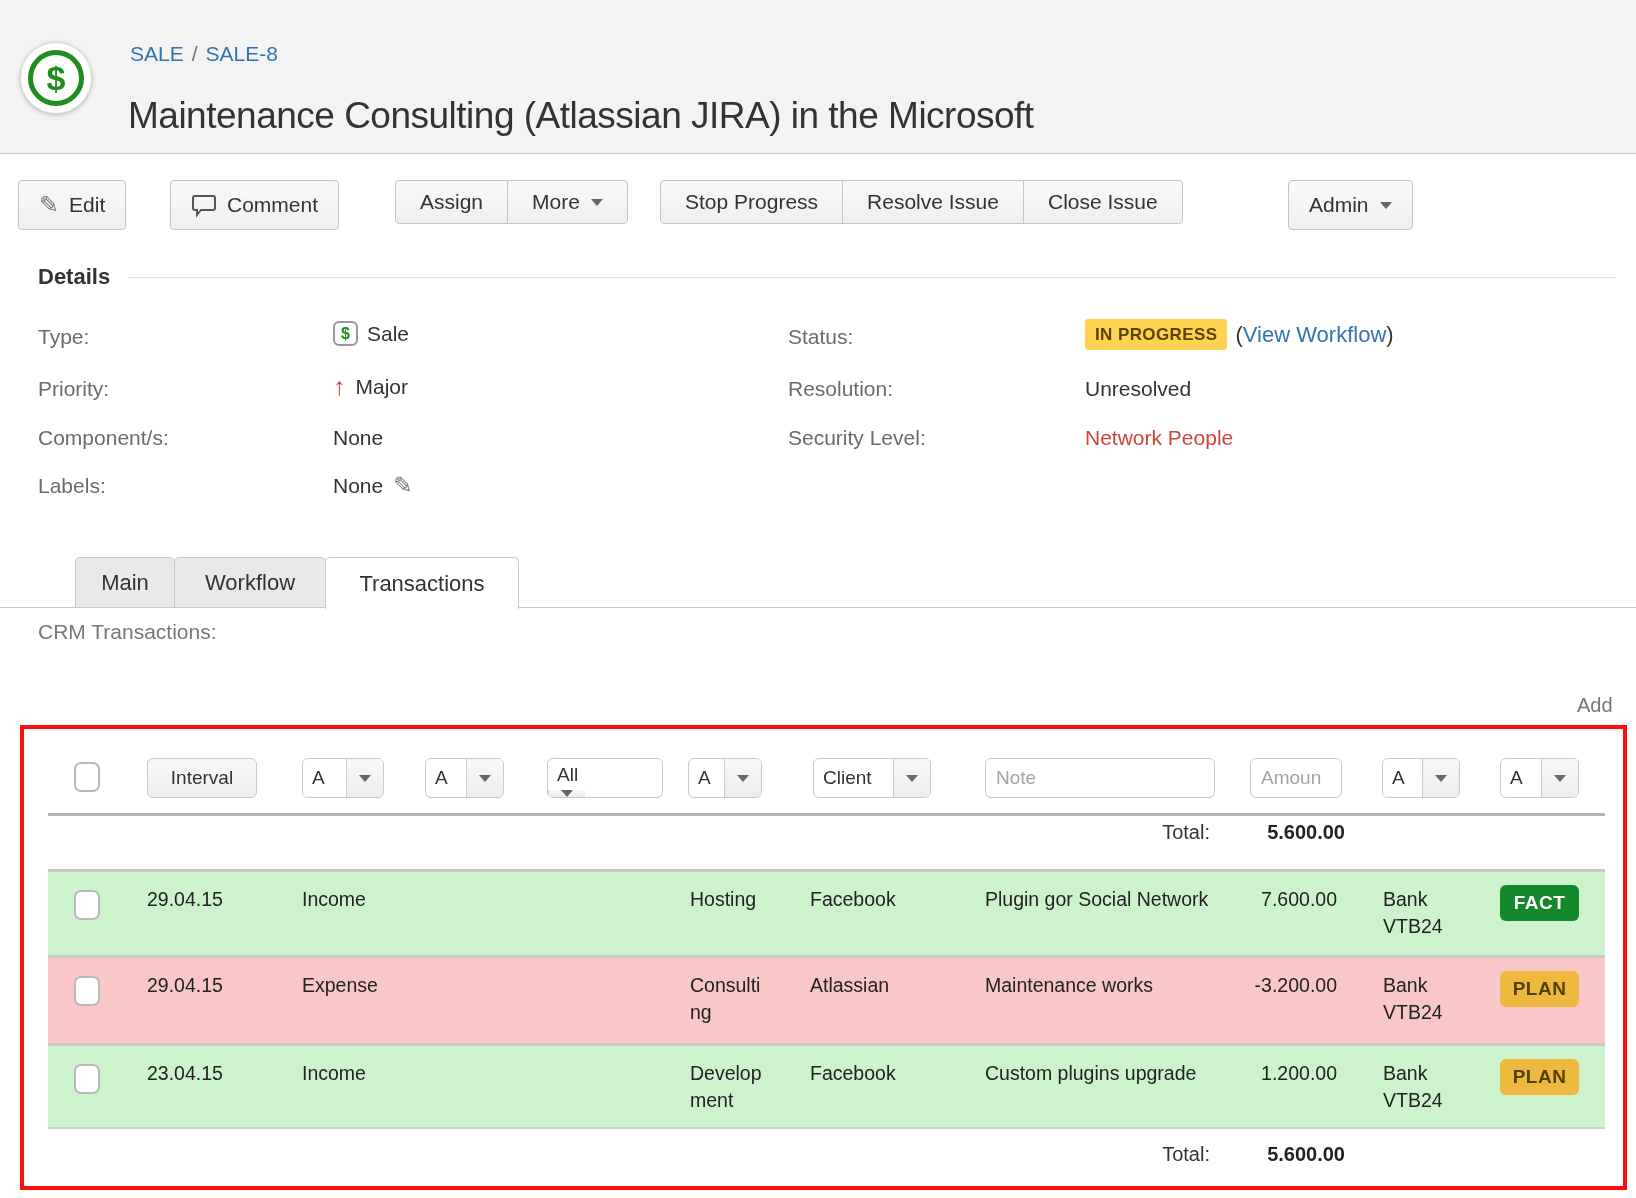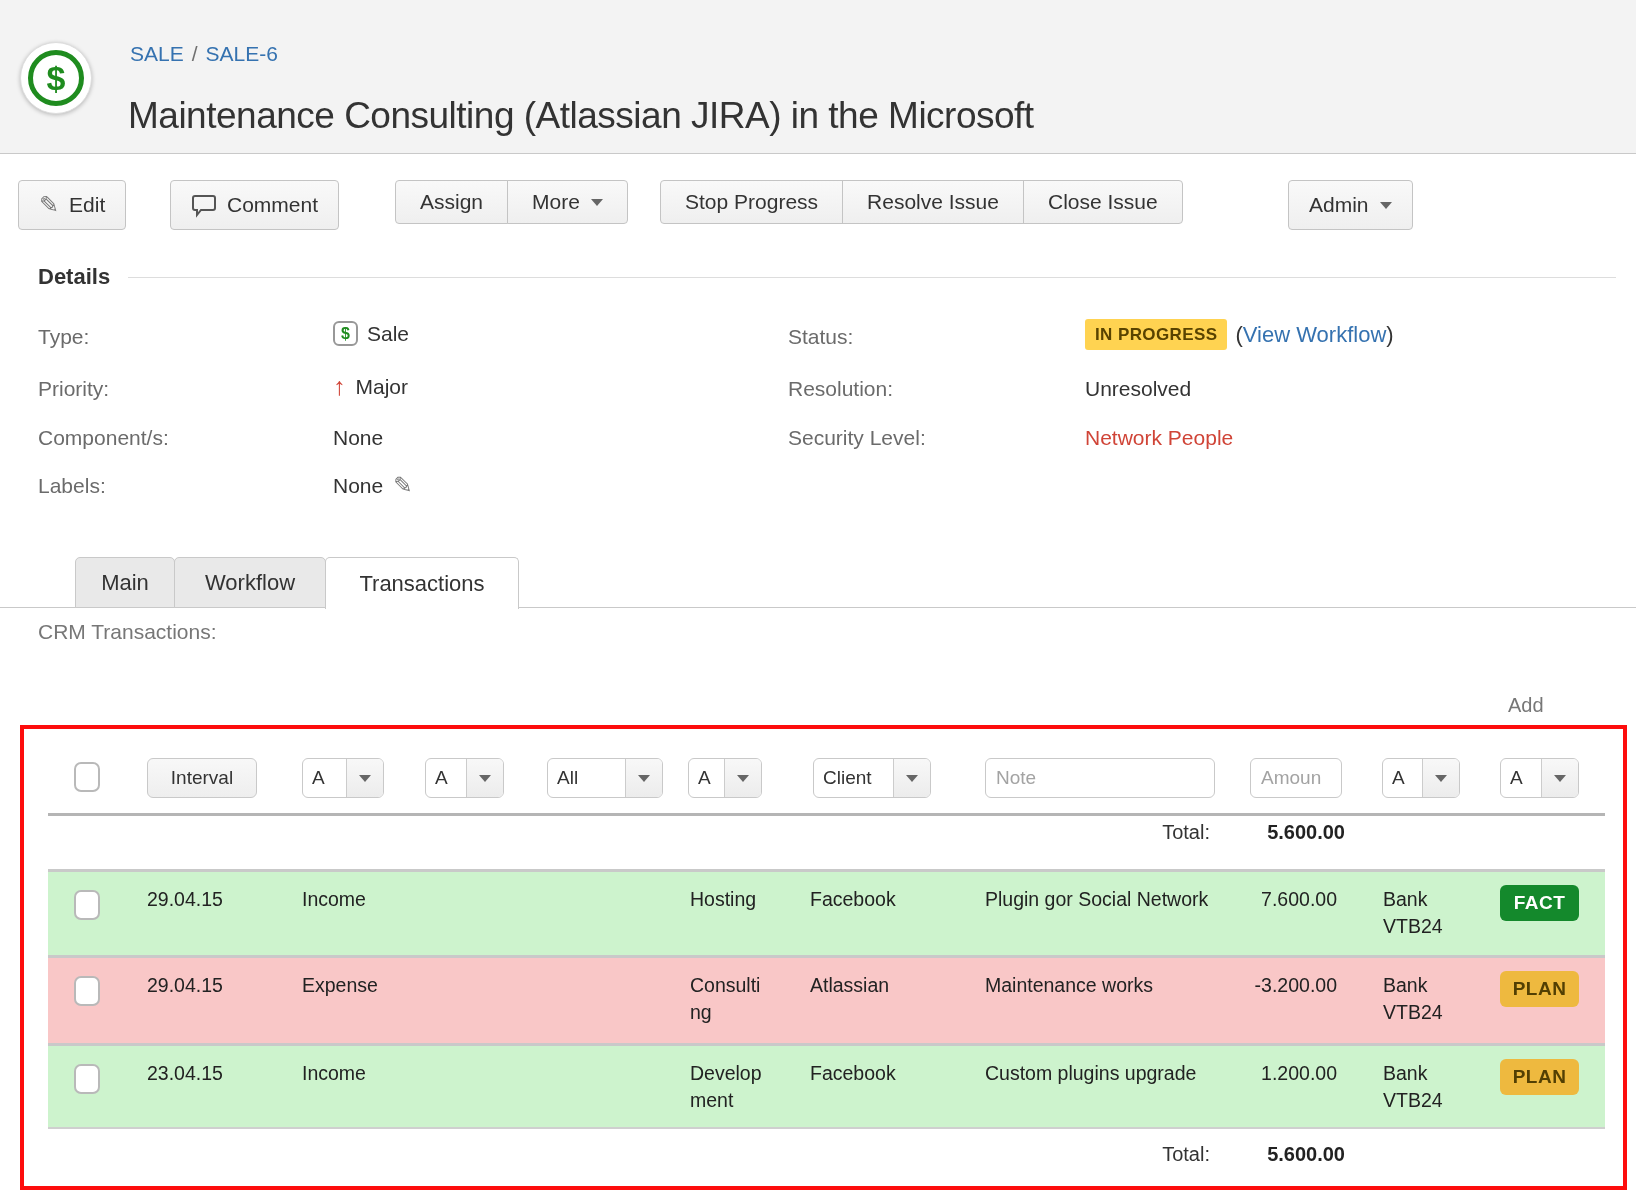--- a/index.html
+++ b/index.html
@@ -55,21 +55,21 @@
   .wf-link { color:#3572b0; font-size:22px; text-decoration:none; cursor:pointer; }
   .security-red { color:#d04437; }
 
   
   .tabs-line { position:absolute; left:0; top:607px; width:1636px; border-top:1px solid #c9c9c9; }
   .tab { position:absolute; top:557px; height:51px; border:1px solid #c9c9c9; background:#e9e9e9;
          border-radius:5px 5px 0 0; display:flex; align-items:center; justify-content:center;
          font-size:22px; color:#333; cursor:pointer; }
   .tab.active { background:#fff; height:52px; border-bottom:none; z-index:2; }
   .crm-label { position:absolute; left:38px; top:620px; font-size:21px; color:#777; }
-  .add-link { position:absolute; left:1508px; top:694px; font-size:20px; color:#777; cursor:pointer; }
+  .add-link { position:absolute; left:1577px; top:694px; font-size:20px; color:#777; cursor:pointer; }
 
   
   .crm-box { position:absolute; left:20px; top:725px; width:1607px; height:465px;
              border:4px solid #fd0d0d; background:#fff; }
   .chk { position:absolute; width:26px; height:30px; background:#fff; border:2px solid #b9b9b9;
          border-radius:7px; cursor:pointer; }
   .f-btn { position:absolute; top:29px; height:40px; border:1px solid #c9c9c9; border-radius:6px;
            background:linear-gradient(to bottom,#f8f8f8,#eeeeee); display:flex; align-items:center;
            justify-content:center; font-size:19px; color:#333; cursor:pointer; }
   .fdrop { position:absolute; top:29px; height:40px; border:1px solid #c9c9c9; border-radius:6px;
@@ -101,21 +101,21 @@
 </head>
 <body>
 
 <div class="page">
 
   <div class="header">
     <div class="avatar">
       <div class="avatar-inner">$</div>
     </div>
     <div class="breadcrumb">
-      <a>SALE</a><span class="sep">/</span><a>SALE-6</a>
+      <a>SALE</a><span class="sep">/</span><a>SALE-8</a>
     </div>
     <div class="page-title">Maintenance Consulting (Atlassian JIRA) in the Microsoft</div>
   </div>
 
   <div class="btn" style="left:18px;">
     <span class="pencil-glyph">✎</span>
     <span>Edit</span>
   </div>
   <div class="btn" style="left:170px;">
     <span class="bubble-icon">
@@ -206,21 +206,21 @@
       <span class="arr">
           <span class="caret" style="margin:0;"></span>
         </span>
     </div>
     <div class="fdrop" style="left:401px;width:79px;">
       <span class="txt">A</span>
       <span class="arr">
           <span class="caret" style="margin:0;"></span>
         </span>
     </div>
-    <div class="fdrop" style="left:523px;width:116px;">
+    <div class="fdrop" style="left:523px;width:116px;flex-direction:column;">
       <span class="txt">All</span>
       <span class="arr">
           <span class="caret" style="margin:0;"></span>
         </span>
     </div>
     <div class="fdrop" style="left:664px;width:74px;">
       <span class="txt">A</span>
       <span class="arr">
           <span class="caret" style="margin:0;"></span>
         </span>

